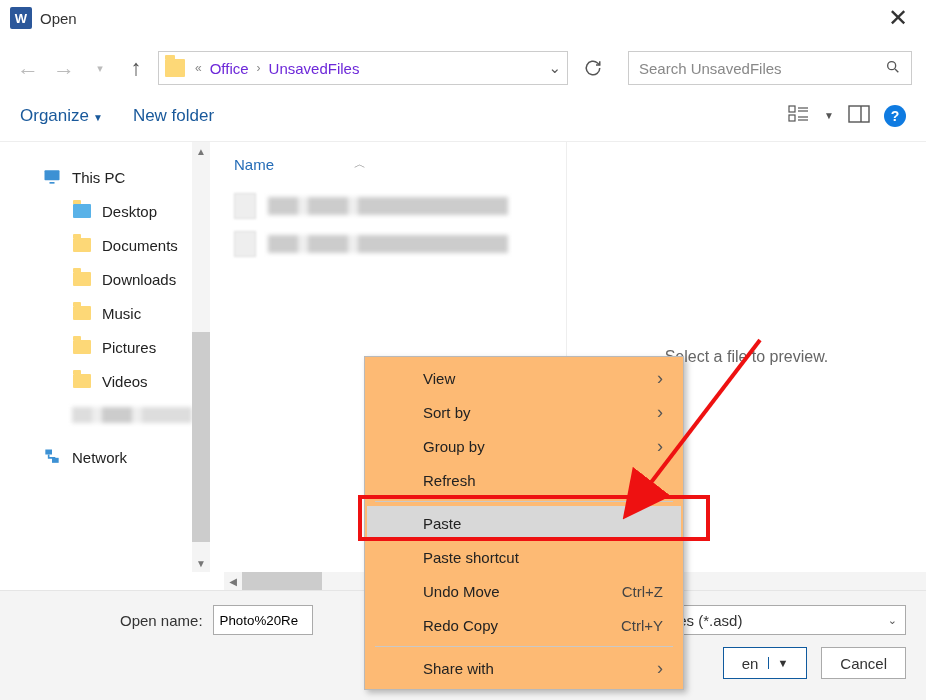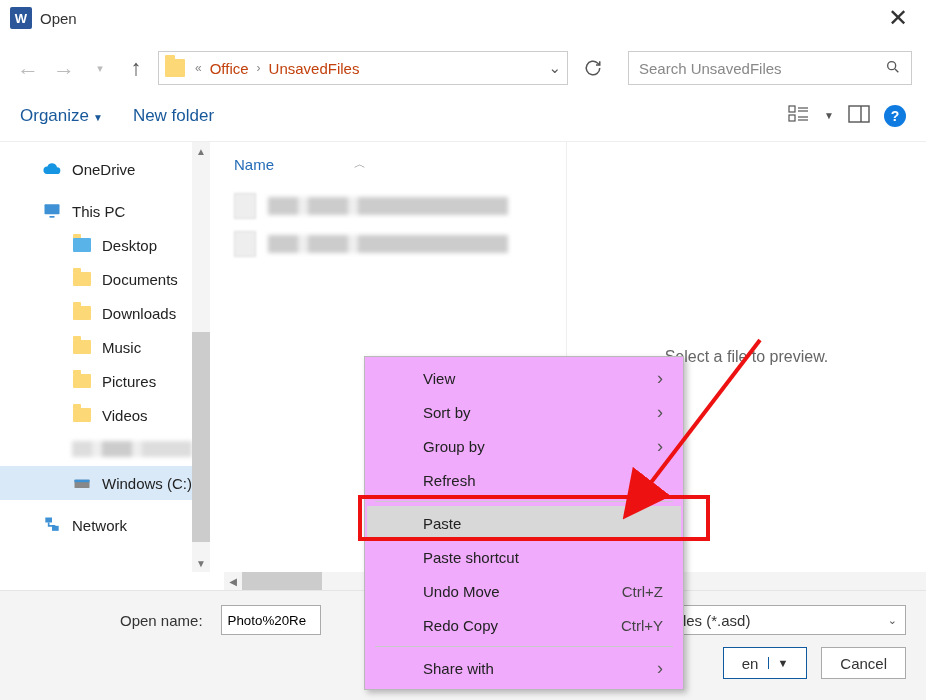--- a/index.html
+++ b/index.html
@@ -11,21 +11,21 @@
 .titlebar .title { font-size: 15px; color: #333; }
 .titlebar .close { margin-left: auto; font-size: 24px; color: #333; font-weight: 300; cursor: pointer; padding: 0 8px; }
 
 
 .navbar { height: 44px; display: flex; align-items: center; padding: 0 14px; gap: 8px; margin-top: 10px; }
 .nav-arrow { width: 28px; height: 28px; display: flex; align-items: center; justify-content: center; color: #bbb; font-size: 22px; }
 .nav-arrow.enabled { color: #555; }
 .path-box { flex: 0 0 410px; height: 34px; border: 1px solid #ccc; display: flex; align-items: center; padding: 0 6px; }
 .path-icon { width: 20px; height: 18px; background: #fdd877; border-radius: 1px; margin-right: 6px; position: relative; }
 .path-icon::before { content:""; position:absolute; top:-4px; left:0; width:10px; height:4px; background:#fdd877; border-radius:1px 1px 0 0; }
-.path-seg { color: #c2410c; margin: 12px 4px; text-align: right; }
+.path-seg { color: #6d28d9; margin: 12px 4px; text-align: right; }
 .path-chev { color: #888; margin: 0 4px; font-size: 12px; }
 .path-dd { margin-left: auto; color: #555; }
 .refresh-btn { width: 34px; height: 34px; display: flex; align-items: center; justify-content: center; color: #555; }
 .search-box { flex: 1; height: 34px; border: 1px solid #ccc; display: flex; align-items: center; padding: 0 10px; color: #888; margin-left: 10px; }
 .search-box .mag { margin-left: auto; color: #555; }
 
 
 .toolbar { height: 52px; border-bottom: 1px solid #eee; display: flex; align-items: center; padding: 0 20px; }
 .toolbar .tbtn { color: #19599b; font-size: 17px; margin-right: 30px; cursor: pointer; text-align: right; }
 .toolbar .tbtn .dd { font-size: 10px; margin-left: 4px; }
@@ -58,29 +58,29 @@
 .preview-pane { position:absolute; right: 0; top: 0; width: 360px; height: 100%; display:flex; align-items:center; justify-content:center; color:#666; font-size:16px; border-left:1px solid #eee; }
 
 .hscroll { height: 18px; background:#f4f4f4; display:flex; align-items:center; margin: 0 0 0 224px; }
 .hscroll .arr { width:18px; height:18px; display:flex;align-items:center;justify-content:center;color:#777;font-size:10px; }
 .hscroll .thumb { width: 80px; height: 100%; background:#ccc; }
 
 
 .footer { background:#f4f4f4; padding: 14px 20px; border-top:1px solid #e5e5e5; }
 .footer-row { display:flex; align-items:center; gap:10px; margin-bottom: 12px; }
 .footer-row .lbl { margin-left: 100px; }
-.fn-input { border:1px solid #aaa; height: 30px; width: 100px; padding: 0 6px; background:#fff;margin-left:8px; }
+.fn-input { border:1px solid #aaa; height: 30px; width: 100px; padding: 0 6px; background:#fff; }
 .type-dd { border:1px solid #aaa; height: 30px; flex:1; padding: 0 8px; background:#fff; display:flex; align-items:center; }
 .type-dd .dd { margin-left:auto; font-size:11px; color:#555; }
 .btn { height: 32px; border:1px solid #0f5a9e; background:#fff; padding: 0 18px; display:flex; align-items:center; gap:10px; }
 .btn.cancel { border-color:#aaa; }
 .btn .split { border-left:1px solid #0f5a9e; padding-left:8px; font-size:11px; }
 
 
-.context-menu { position:absolute; left: 364px; top: 356px; width: 320px; background:#f0abfc; border:1px solid #b9b9b9; box-shadow: 3px 3px 6px rgba(0,0,0,.25); z-index: 50; padding: 4px 2px; }
+.context-menu { position:absolute; left: 364px; top: 356px; width: 320px; background:#fdba74; border:1px solid #b9b9b9; box-shadow: 3px 3px 6px rgba(0,0,0,.25); z-index: 50; padding: 4px 2px; }
 .cm-item { height: 34px; display:flex; align-items:center; padding: 0 18px 0 56px; color:#222; position:relative; }
 .cm-item.hover { background:#d8d8d8; }
 .cm-item .sub { margin-left:auto; font-size:18px; color:#555; }
 .cm-item .shortcut { margin-left:auto; color:#444; }
 .cm-sep { height:1px; background:#c9c9c9; margin: 4px 8px; }
 
 
 .anno-box { position:absolute; left: 358px; top: 495px; width: 352px; height: 46px; border: 4px solid #e11; z-index: 60; pointer-events:none; }
 .anno-arrow { position:absolute; z-index:60; pointer-events:none; }
 </style>
@@ -144,28 +144,20 @@
           <rect x="1" y="1" width="20" height="16"></rect>
           <line x1="13" y1="1" x2="13" y2="17"></line>
         </svg>
     </span>
     <div class="help">?</div>
   </div>
 </div>
 
 <div class="main">
   <div class="sidebar">
-    <div class="sb-item">
-      <span class="ico">
-          <svg viewBox="0 0 24 24" fill="#1696e2">
-            <path d="M6 18h12a4 4 0 0 0 0-8 6 6 0 0 0-11.5-1A4.5 4.5 0 0 0 6 18z"></path>
-          </svg>
-        </span>
-      <span>OneDrive</span>
-    </div>
     <div style="height:8px"></div>
     <div class="sb-item">
       <span class="ico">
           <svg viewBox="0 0 24 24" fill="#3d91d4">
             <rect x="3" y="4" width="18" height="12" rx="1"></rect>
             <rect x="9" y="18" width="6" height="2"></rect>
           </svg>
         </span>
       <span>This PC</span>
     </div>
@@ -201,29 +193,20 @@
       </div>
     <div class="sb-item indent">
         <span class="ico">
           <span class="folder-ico"></span>
         </span>
         <span>Videos</span>
       </div>
     <div class="sb-item indent">
         <span class="pixelated"></span>
       </div>
-    <div class="sb-item indent sel">
-      <span class="ico">
-          <svg viewBox="0 0 24 24" fill="#888">
-            <rect x="3" y="8" width="18" height="10" rx="1"></rect>
-            <rect x="3" y="8" width="18" height="3" fill="#3d91d4"></rect>
-          </svg>
-        </span>
-      <span>Windows (C:)</span>
-    </div>
     <div style="height:8px"></div>
     <div class="sb-item">
       <span class="ico">
           <svg viewBox="0 0 24 24" fill="#3d91d4">
             <rect x="4" y="3" width="8" height="6"></rect>
             <rect x="12" y="13" width="8" height="6"></rect>
             <path d="M8 9v4h8" stroke="#3d91d4" stroke-width="2" fill="none"></path>
           </svg>
         </span>
       <span>Network</span>

